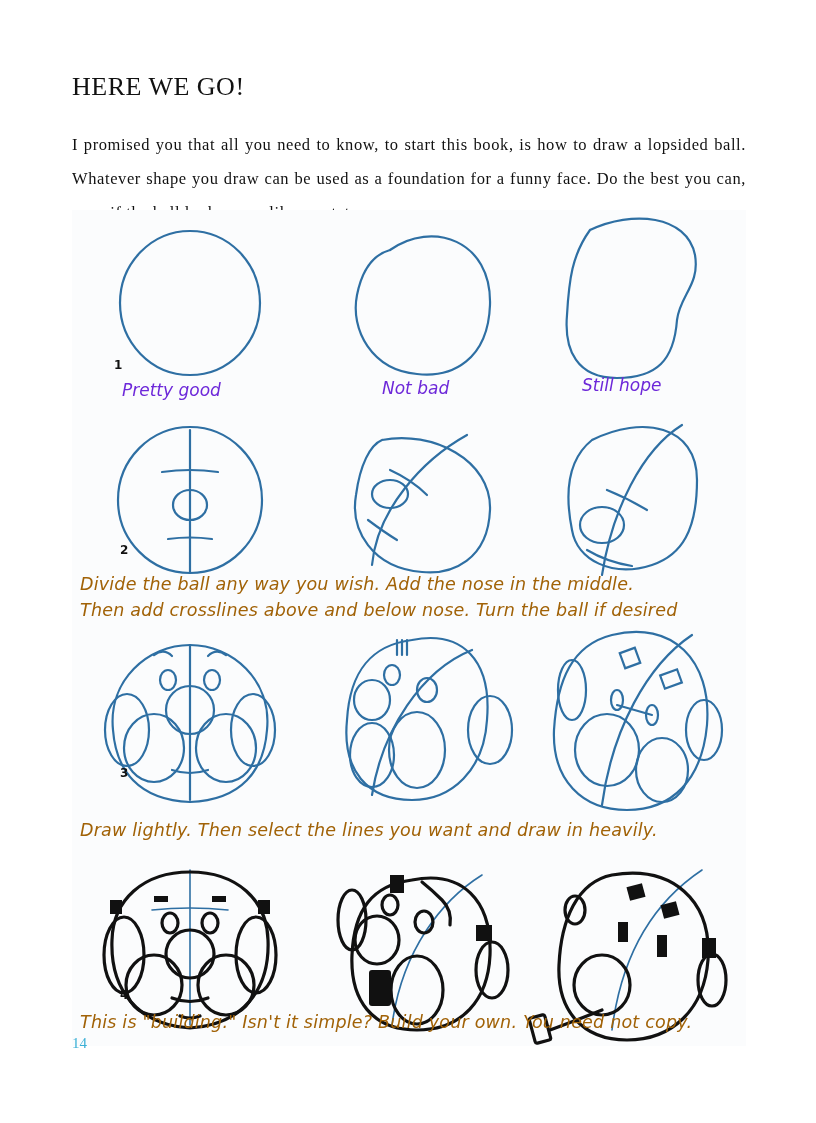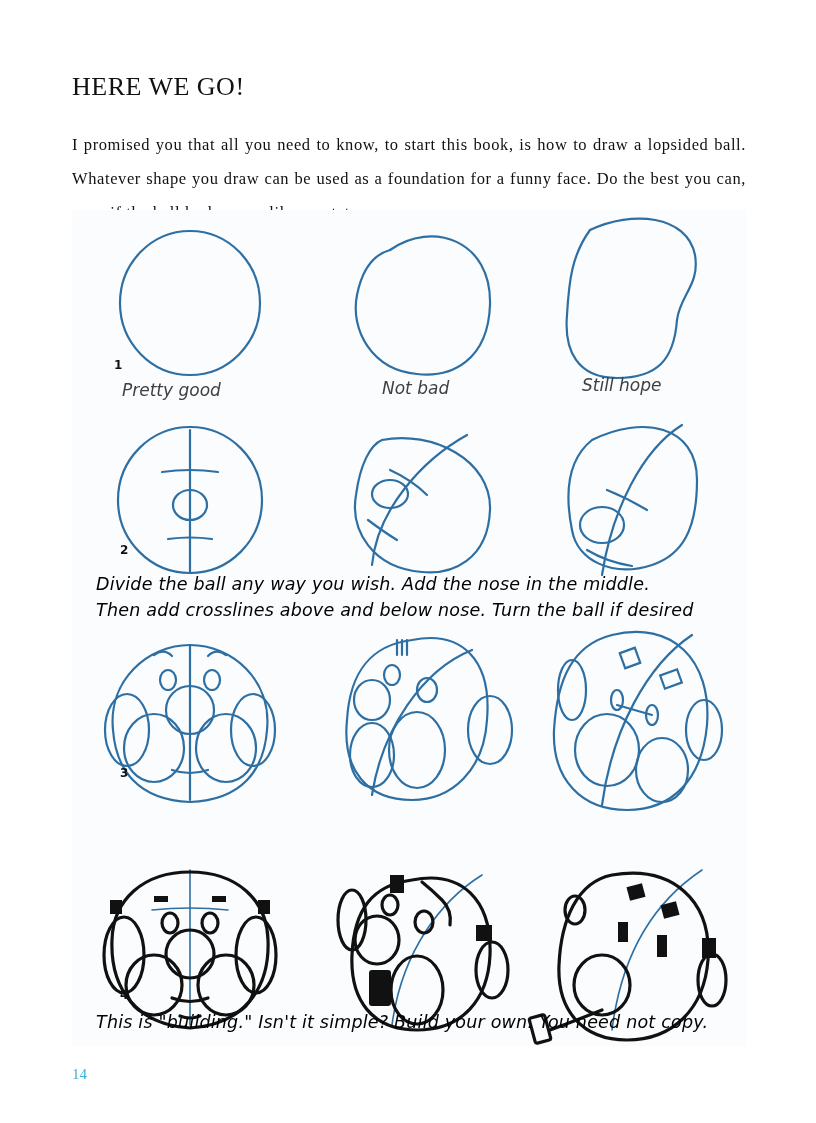--- a/index.html
+++ b/index.html
@@ -1,23 +1,23 @@
 <!DOCTYPE html>
 <html><head>
 <meta charset="utf-8">
 <style>
   html, body { margin: 0; padding: 0; background: #ffffff; }
   body { width: 816px; height: 1123px; position: relative; overflow: hidden; font-family: "Liberation Serif", serif; color: #111; }
   .heading { position: absolute; left: 72px; top: 72px; font-size: 26px; letter-spacing: 0.5px; font-weight: normal; margin: 0; }
   .intro { position: absolute; left: 72px; top: 128px; width: 674px; font-size: 16.5px; line-height: 34px; text-align: justify; letter-spacing: 0.6px; margin: 0; }
   .illus { position: absolute; left: 72px; top: 210px; width: 674px; height: 836px; background: #fbfcfd; }
   .illus svg { position: absolute; left: 0; top: 0; }
-  .pg { position: absolute; left: 72px; top: 1066px; font-size: 15px; color: #3bb0d6; }
-  .cap { position: absolute; left: 24px; font-family: "DejaVu Sans", sans-serif; font-style: italic; font-size: 17.5px; color: #000000; letter-spacing: 0.2px; white-space: nowrap; }
-  .lbl { position: absolute; font-family: "DejaVu Sans", sans-serif; font-style: italic; font-size: 17px; color: #404040; white-space: nowrap; }
+  .pg { position: absolute; left: 72px; top: 1035px; font-size: 15px; color: #3bb0d6; }
+  .cap { position: absolute; left: 8px; font-family: "DejaVu Sans", sans-serif; font-style: italic; font-size: 17.5px; color: #a16207; letter-spacing: 0.2px; white-space: nowrap; }
+  .lbl { position: absolute; font-family: "DejaVu Sans", sans-serif; font-style: italic; font-size: 17px; color: #6d28d9; white-space: nowrap; }
   .num { position: absolute; font-family: "DejaVu Sans", sans-serif; font-weight: bold; font-size: 12px; color: #111; }
 </style>
 </head>
 <body>
 
 <h1 class="heading">HERE WE GO!</h1>
 <p class="intro">I promised you that all you need to know, to start this book, is how to draw a lopsided ball. Whatever shape you draw can be used as a foundation for a funny face. Do the best you can, even if the ball looks more like a potato.</p>
 
 <div class="illus">
   <svg width="674" height="836" viewBox="0 0 674 836">
@@ -141,18 +141,19 @@
   <span class="num" style="left:42px; top:148px;">1</span>
   <span class="lbl" style="left:50px; top:170px;">Pretty good</span>
   <span class="lbl" style="left:290px; top:168px;margin-left:20px;">Not bad</span>
   <span class="lbl" style="left:510px; top:165px;">Still hope</span>
 
   <span class="num" style="left:48px; top:333px;">2</span>
   <div class="cap" style="top:364px;">Divide the ball any way you wish. Add the nose in the middle.</div>
   <div class="cap" style="top:390px;">Then add crosslines above and below nose. Turn the ball if desired</div>
 
   <span class="num" style="left:48px; top:556px;">3</span>
+  <div class="cap" style="top:610px;">Draw lightly. Then select the lines you want and draw in heavily.</div>
 
   <span class="num" style="left:48px; top:778px;">4</span>
   <div class="cap" style="top:802px;">This is "building." Isn't it simple? Build your own. You need not copy.</div>
 </div>
 
 <div class="pg">14</div>
 
 </body></html>

